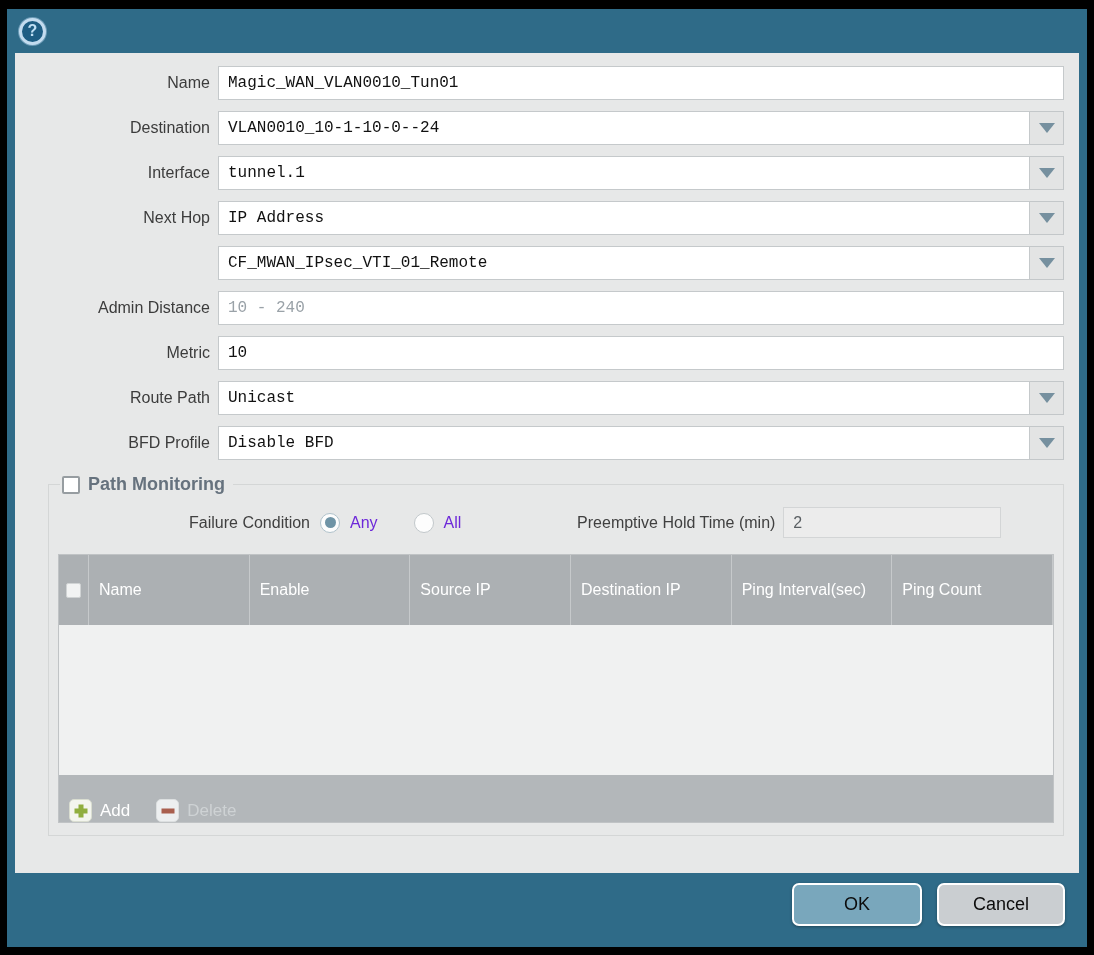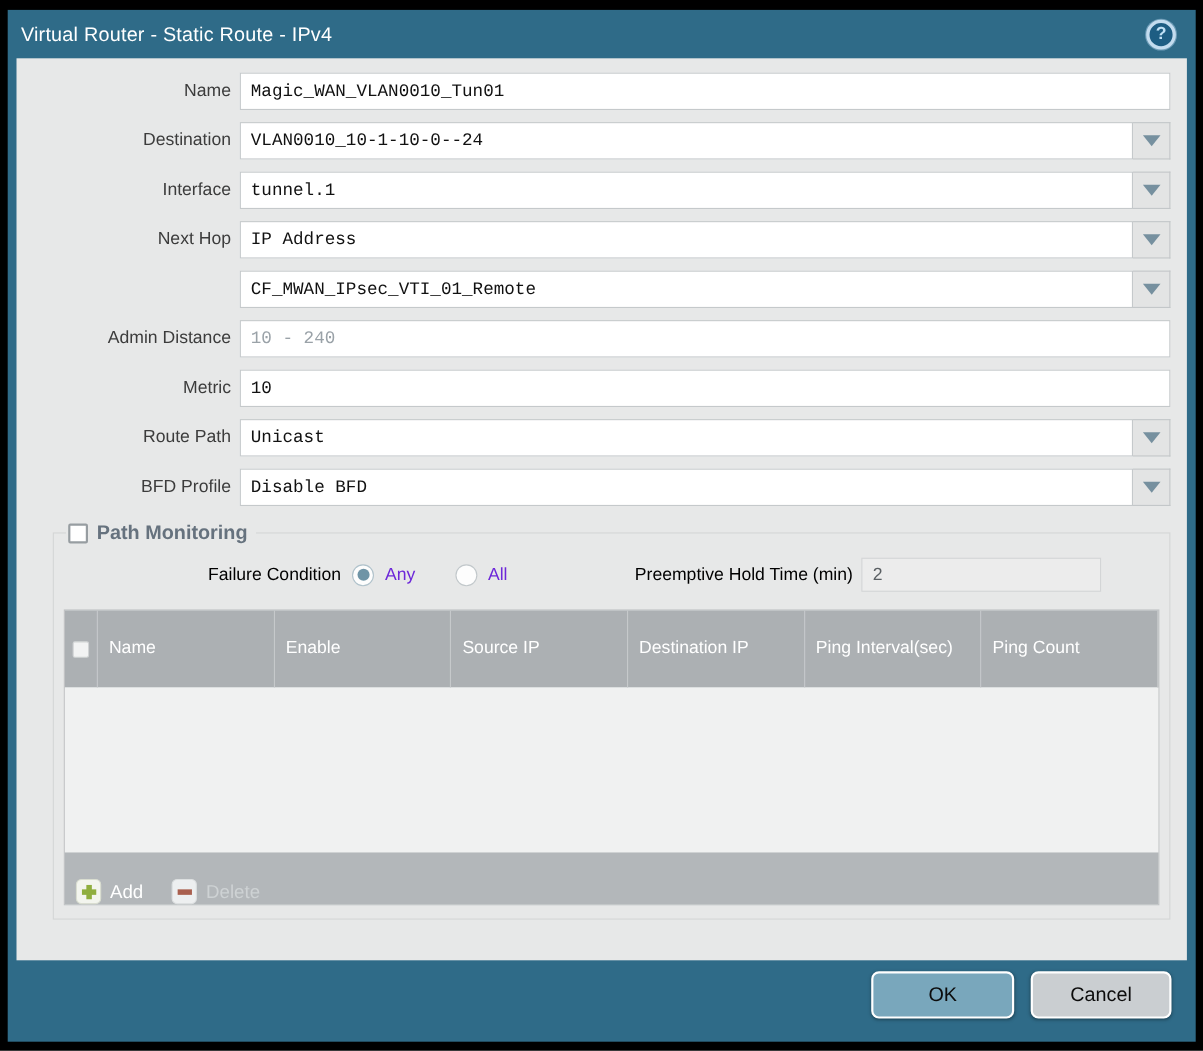--- a/index.html
+++ b/index.html
@@ -54,21 +54,21 @@
   }
   fieldset.pm legend {
     display:flex; align-items:center; gap:8px; padding:0 8px 0 2px; margin-left:2px;
   }
   .pm-checkbox {
     width:18px; height:18px; background:#fff; border:2px solid #979da1;
     border-radius:2px; cursor:pointer;
   }
   .pm-title { font-size:18px; font-weight:bold; color:#66727e; }
   .pm-row { display:flex; align-items:center; margin:8px 0 16px 0; }
-  .pm-row .pm-lbl { font-size:16px; color:#000000; text-align:right; }
+  .pm-row .pm-lbl { font-size:16px; color:#404040; text-align:right; }
   .fc-lbl { width:262px; padding-right:10px; }
   .radio-group { display:flex; align-items:center; gap:36px; }
   .radio-item { display:flex; align-items:center; gap:10px; }
   .radio {
     width:20px; height:20px; border-radius:50%; background:#fdfdfd;
     border:1px solid #c2c8cb; display:flex; align-items:center; justify-content:center;
   }
   .radio.checked { border-color:#b0c2cb; }
   .radio.checked::after {
     content:""; width:11px; height:11px; border-radius:50%; background:#6f94a6;
@@ -127,21 +127,20 @@
   }
   .btn-ok { width:130px; background:#79a7bc; }
   .btn-cancel { width:128px; background:#caced1; }
 </style>
 </head>
 <body>
 
 <div class="window">
 
   <div class="titlebar">
-    <span class="title">Virtual Router - Static Route - IPv4</span>
     <span class="help-icon">?</span>
   </div>
 
   <div class="dlg-body">
 
     <div class="row">
       <span class="lbl">Name</span>
       <span class="ctl">
         <input class="txt" type="text" value="Magic_WAN_VLAN0010_Tun01" style="">
       </span>

